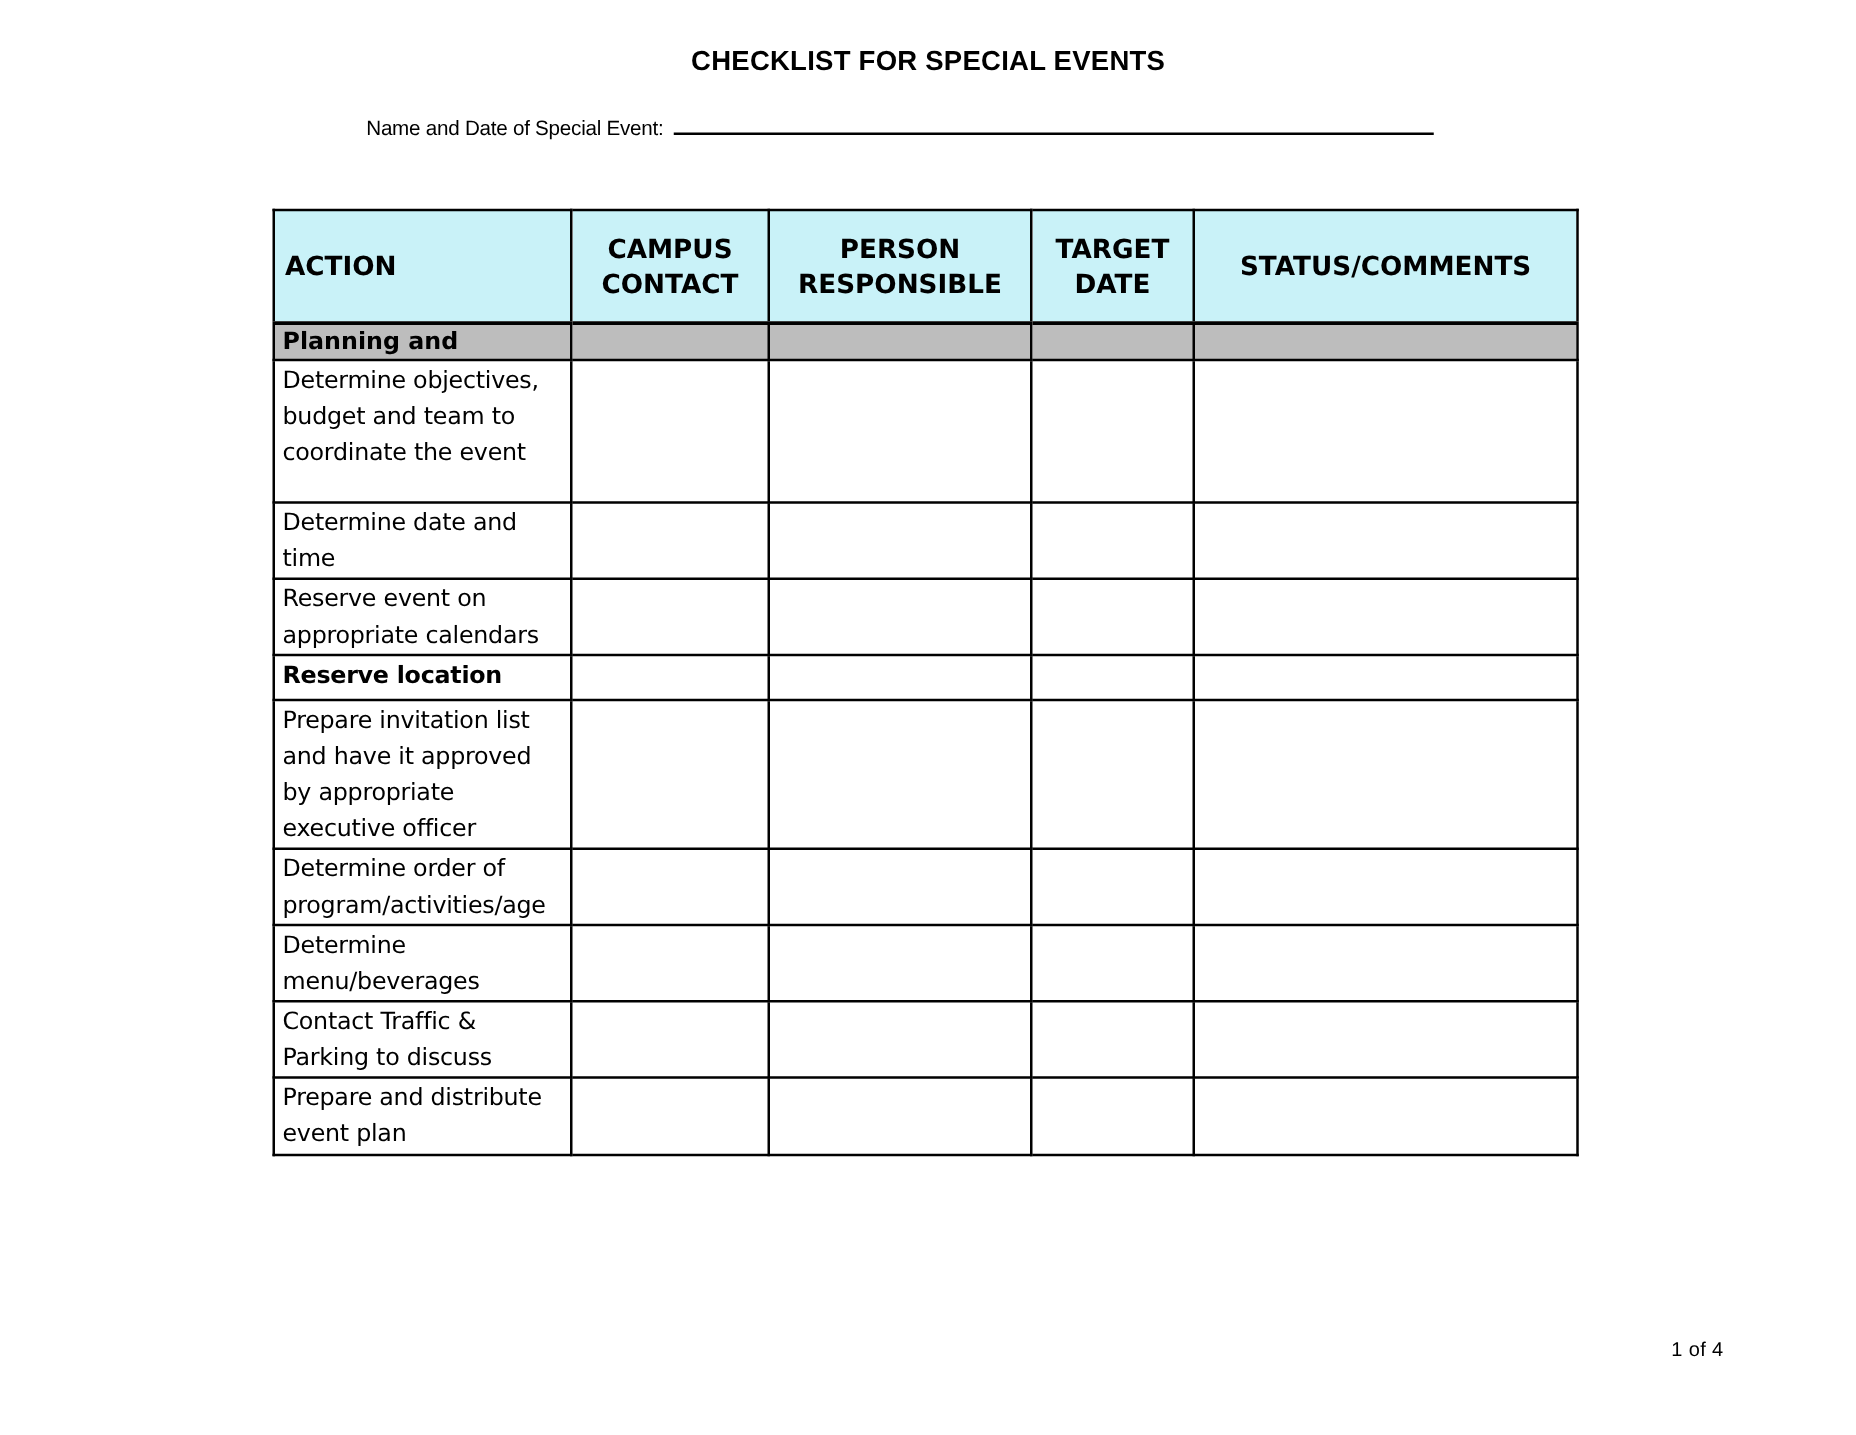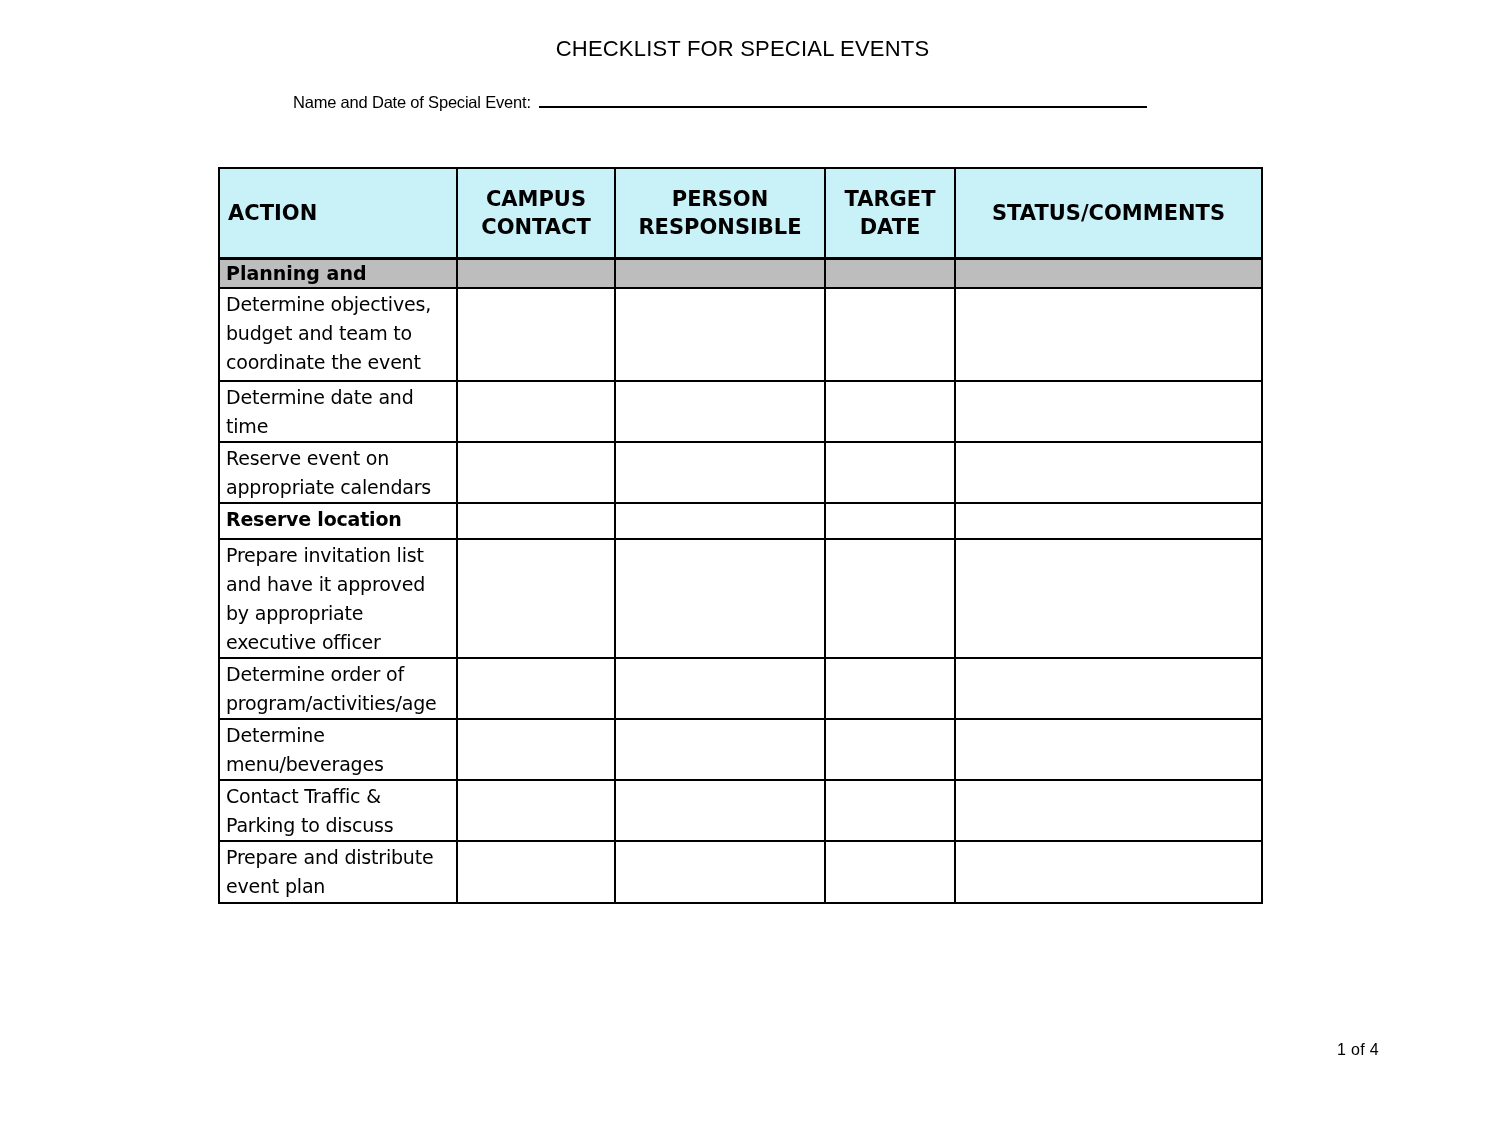--- a/index.html
+++ b/index.html
@@ -16,21 +16,21 @@
     color:#000;
     overflow:hidden;
   }
   .doc-title{
     position:absolute;
     top:36px;
     left:0;
     width:100%;
     text-align:center;
     font-size:22px;
-    font-weight:normal;
+    font-weight:bold;
     letter-spacing:0.2px;
   }
   .name-row{
     position:absolute;
     top:92px;
     left:293px;
     font-size:16.5px;
     letter-spacing:-0.2px;
     white-space:nowrap;
   }
@@ -79,34 +79,34 @@
     line-height:27px;
     padding:0 4px 0 6px;
     white-space:nowrap;
   }
   td.action-cell{
     font-size:19px;
     line-height:29px;
     letter-spacing:-0.2px;
     padding:1px 4px 0 6px;
   }
-  tr.r1{height:93px;}
+  tr.r1{height:114px;}
   tr.r2{height:58px;}
   tr.r3{height:58px;}
   tr.r4{height:36px;font-weight:bold;}
   tr.r5{height:110px;}
   tr.r6{height:58px;}
   tr.r7{height:56px;}
   tr.r8{height:54px;}
   tr.r9{height:52px;}
   tr.r10{height:62px;}
   .page-number{
     position:absolute;
     left:1337px;
-    top:1041px;
+    top:1072px;
     font-size:16px;
     letter-spacing:0.3px;
   }
 </style>
 </head>
 <body>
 
 <div class="doc-title">CHECKLIST FOR SPECIAL EVENTS</div>
 
 <div class="name-row">

